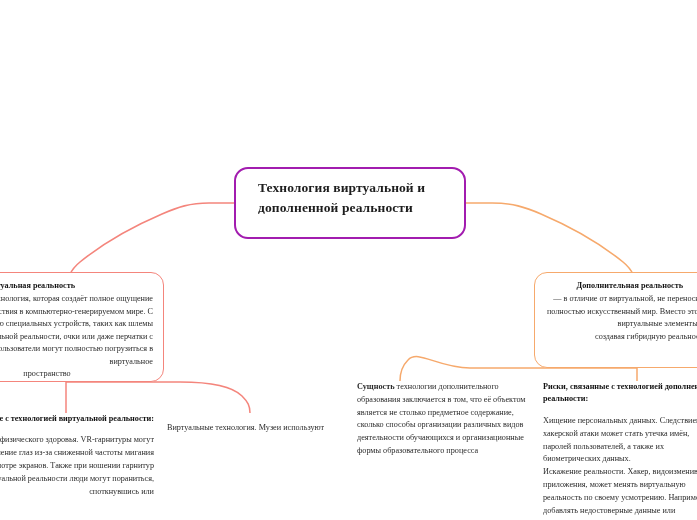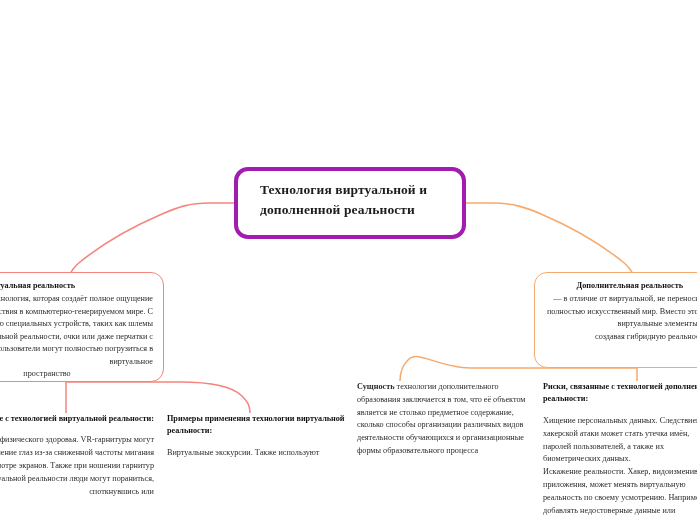--- a/index.html
+++ b/index.html
@@ -33,21 +33,21 @@
     position: absolute;
     box-sizing: border-box;
   }
 
   
   .root-node {
     left: 234px;
     top: 167px;
     width: 232px;
     height: 72px;
-    border: 4px solid #a21caf;
+    border: 2px solid #a21caf;
     border-radius: 14px;
     background: #ffffff;
     padding: 9px 14px 0 22px;
   }
   .root-title {
     font-size: 13.5px;
     font-weight: bold;
     line-height: 1.47;
     color: #1d1d1d;
     letter-spacing: .1px;
@@ -180,23 +180,22 @@
     </div>
   </div>
 
   <div class="leaf leaf-risks-vr">
     <div class="leaf-head">Риски, связанные с технологией виртуальной реальности:</div>
     <div class="leaf-gap"></div>
     <div class="leaf-body">Риски для физического здоровья. VR-гарнитуры могут вызывать утомление глаз из-за сниженной частоты мигания при просмотре экранов. Также при ношении гарнитур виртуальной реальности люди могут пораниться, споткнувшись или</div>
   </div>
 
   <div class="leaf leaf-examples-vr">
-    <div class="leaf-head">Примеры применения технологии виртуальной реальности:</div>
     <div class="leaf-gap"></div>
-    <div class="leaf-body">Виртуальные экскурсии. Также используют</div>
+    <div class="leaf-body">Виртуальные технология. Музеи используют</div>
   </div>
 
   <div class="leaf leaf-essence-ar">
     <div class="leaf-body"><span class="bold-inline">Сущность</span> <span>технологии дополнительного образования заключается в том, что её объектом является не столько предметное содержание, сколько способы организации различных видов деятельности обучающихся и организационные формы образовательного процесса</span></div>
   </div>
 
   <div class="leaf leaf-risks-ar">
     <div class="leaf-head">Риски, связанные с технологией дополненной реальности:</div>
     <div class="leaf-gap"></div>
     <div class="leaf-body">Хищение персональных данных. Следствием хакерской атаки может стать утечка имён, паролей пользователей, а также их биометрических данных.</div>

